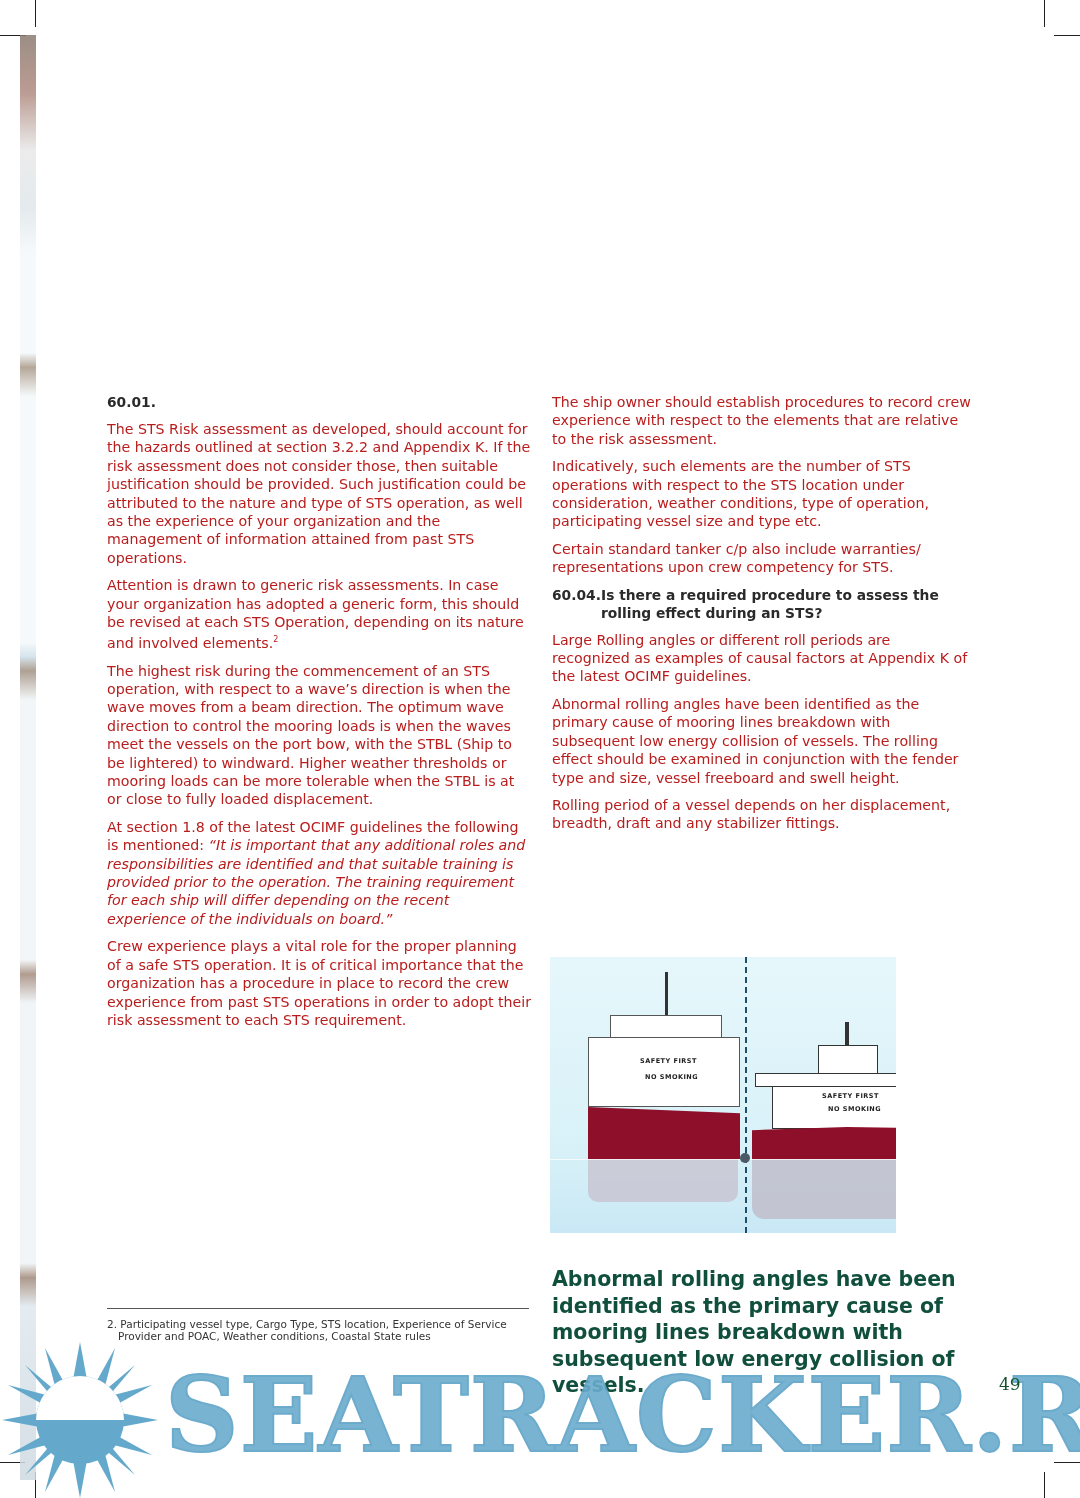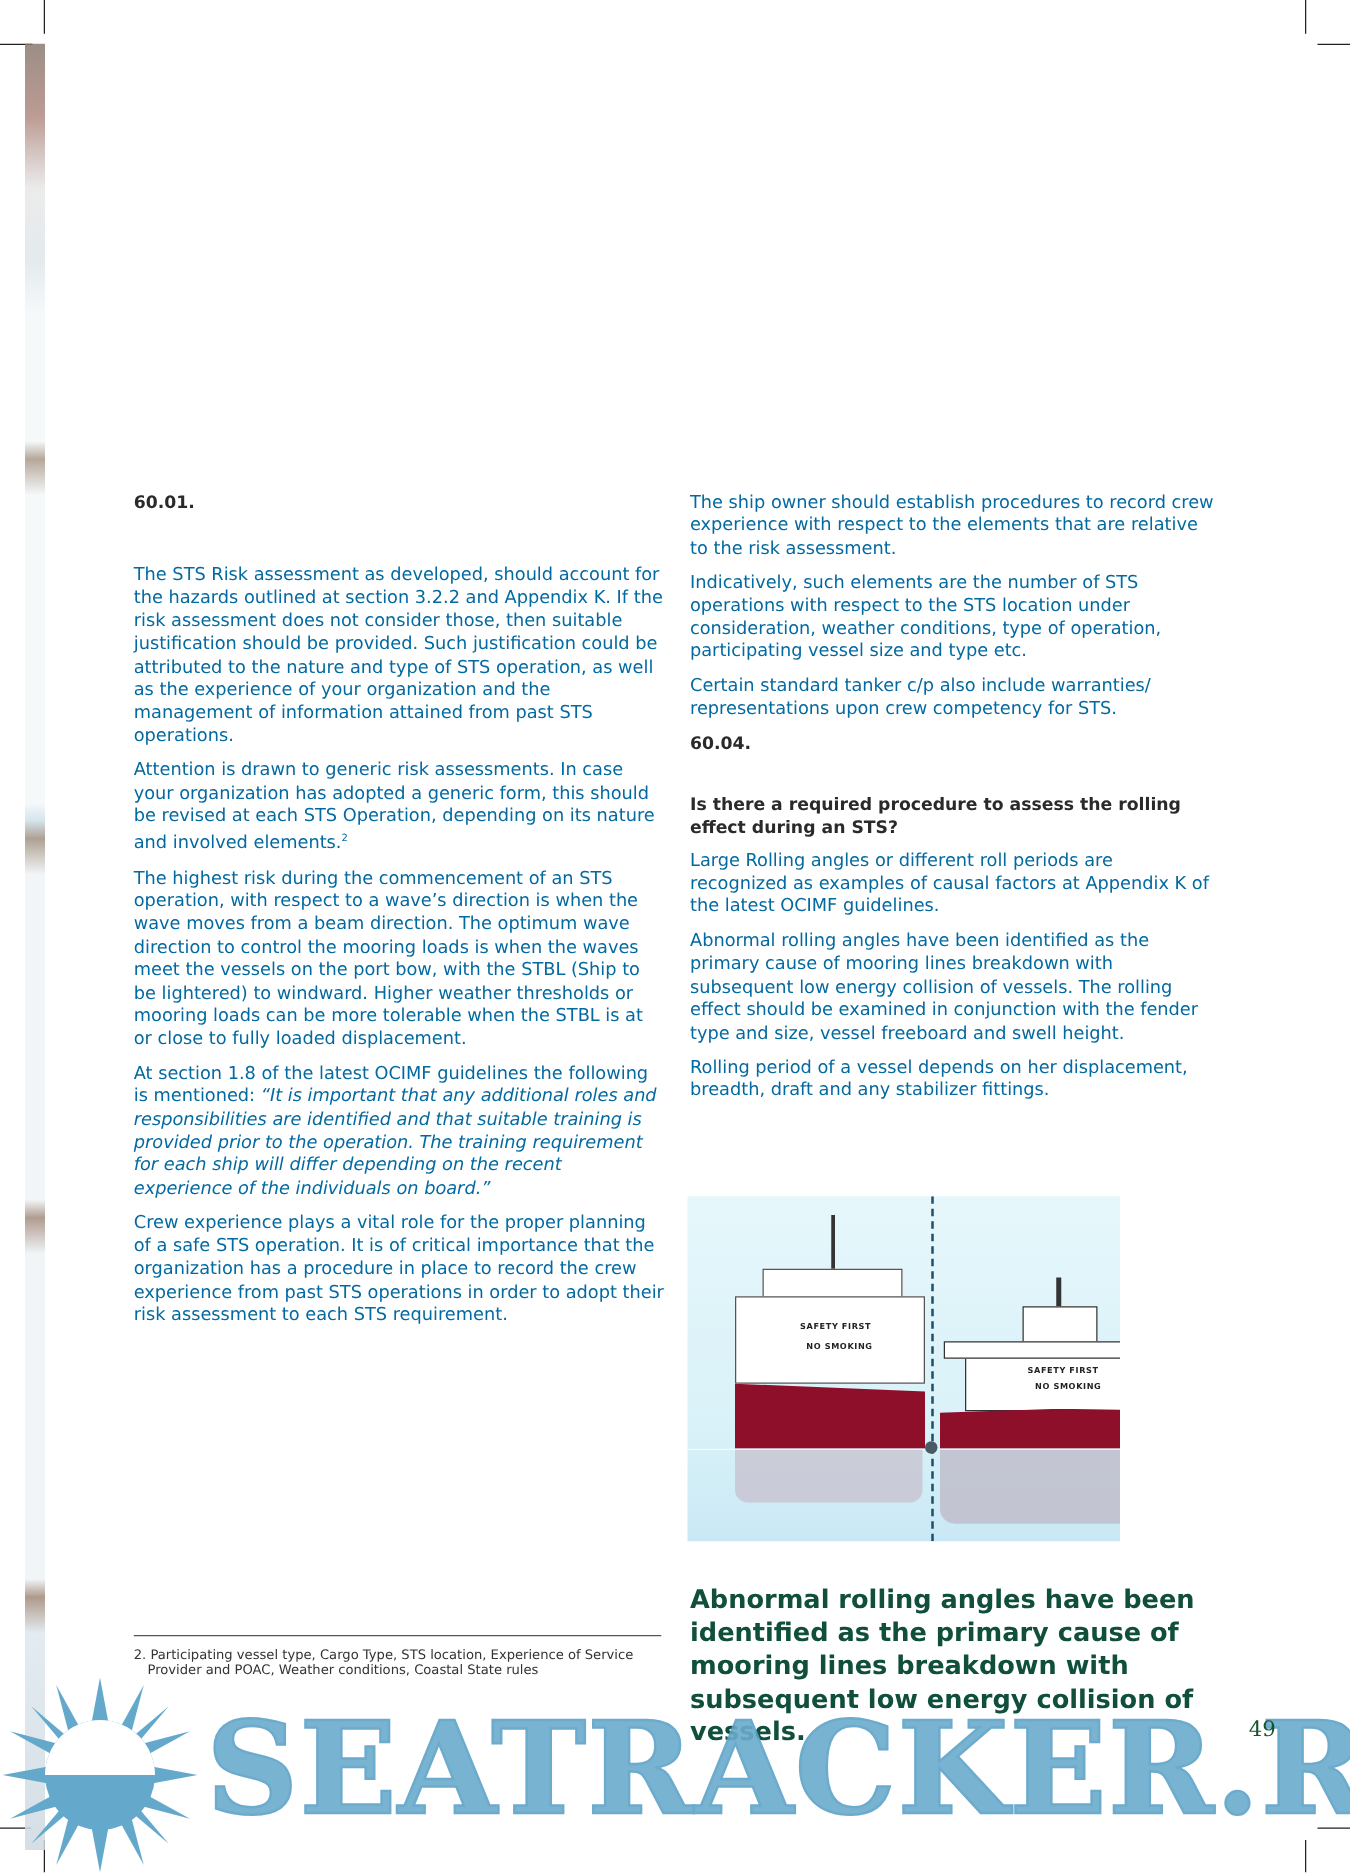--- a/index.html
+++ b/index.html
@@ -16,24 +16,24 @@
       #8a7a70 0%, #b08a80 4%, #e8e8e8 8%, #dfe6ea 12%, #f4f8fa 15%,
       #f4f8fa 22%, #a89888 23%, #f4f8fa 25%, #f4f8fa 42%,
       #cfe0ea 43%, #a09080 44%, #f0f4f6 46%, #f0f4f6 64%,
       #a38a7c 65%, #eef3f6 67%, #eef3f6 85%, #a08878 86%,
       #dfe8ee 88%, #cdd9e0 100%);
     opacity:0.85;
   }
   .col { position:absolute; font-size:14.2px; line-height:18.4px; }
   .col-left { left:107px; top:393px; width:425px; }
   .col-right { left:552px; top:393px; width:420px; }
-  .q { display:flex; font-weight:bold; color:#2a2a2a; margin-bottom:9px; font-size:13.8px; line-height:18px;flex-direction:column; }
+  .q { display:flex; font-weight:bold; color:#2a2a2a; margin-bottom:9px; font-size:13.8px; line-height:18px; }
   .q .num { flex:0 0 49px; }
   .q .qt { flex:1; }
-  .p { margin:0 0 9px 0; color:#0369a1; }
+  .p { margin:0 0 9px 0; color:#b91c1c; }
   .p i { font-style:italic; }
   .p sup { font-size:8px; }
   .footnote-rule { position:absolute; left:107px; top:1308px; width:422px; height:1px; background:#555; }
   .footnote { position:absolute; left:107px; top:1318px; width:430px; font-size:10.5px; line-height:12px; color:#333; }
   .footnote .ind { padding-left:11px; }
   .figure {
     position:absolute; left:550px; top:957px; width:346px; height:276px;
     background:linear-gradient(to bottom, #e6f7fb 0%, #d8f1f8 70%, #c9e8f5 100%);
     overflow:hidden;
   }

